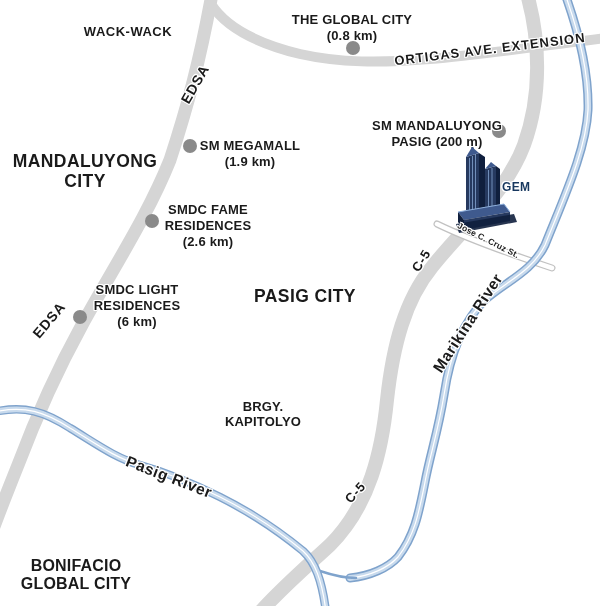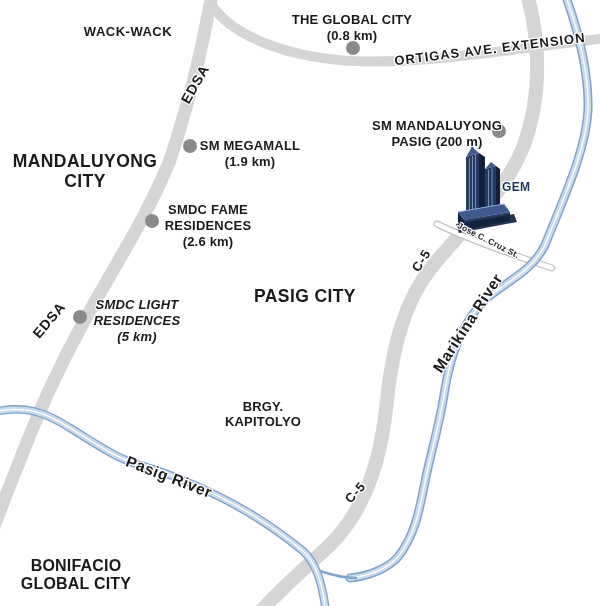--- a/index.html
+++ b/index.html
@@ -106,23 +106,23 @@
   <div class="lbl f13 center poi-lines" style="left:437px;top:134px;">
     <div>SM MANDALUYONG</div>
     <div>PASIG (200 m)</div>
   </div>
 
   <div class="lbl f13 center poi-lines" style="left:208px;top:226px;text-align:center;">
     <div class="wrap" style="width:105px;">SMDC FAME RESIDENCES</div>
     <div>(2.6 km)</div>
   </div>
 
-  <div class="lbl f13 center poi-lines" style="left:137px;top:321px;font-style:italic;">
+  <div class="lbl f13 center poi-lines" style="left:137px;top:306px;">
     <div class="wrap" style="width:105px;">SMDC LIGHT RESIDENCES</div>
-    <div>(5 km)</div>
+    <div>(6 km)</div>
   </div>
 
   <div class="lbl gem" style="left:502px;top:181px;">
     <div>GEM</div>
   </div>
 
   <div class="lbl f14 road-lbl" style="left:195px;top:84px;transform:translate(-50%,-50%) rotate(-60deg);">EDSA</div>
 
   <div class="lbl f14 road-lbl" style="left:49px;top:320px;transform:translate(-50%,-50%) rotate(-50deg);">EDSA</div>
 

